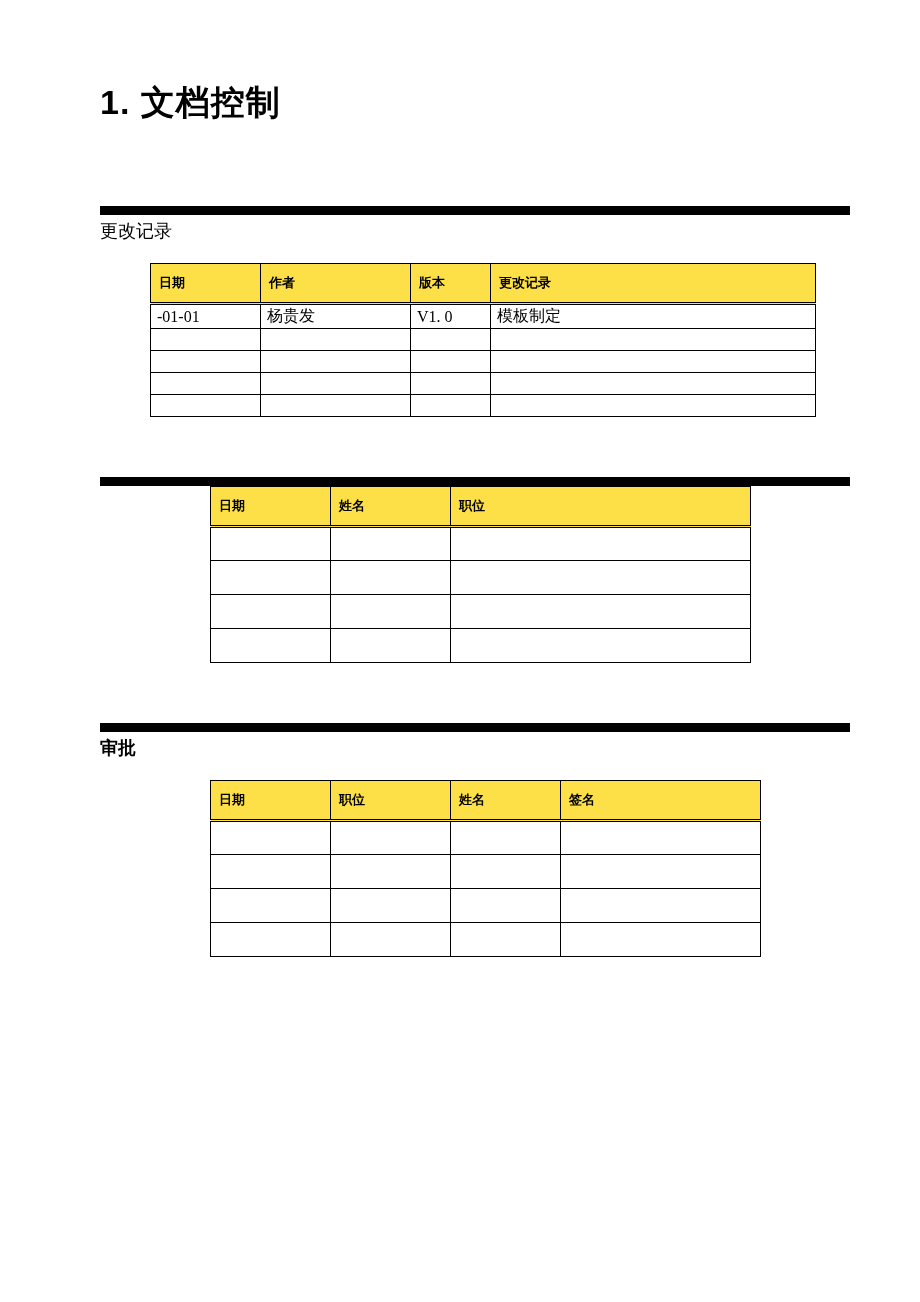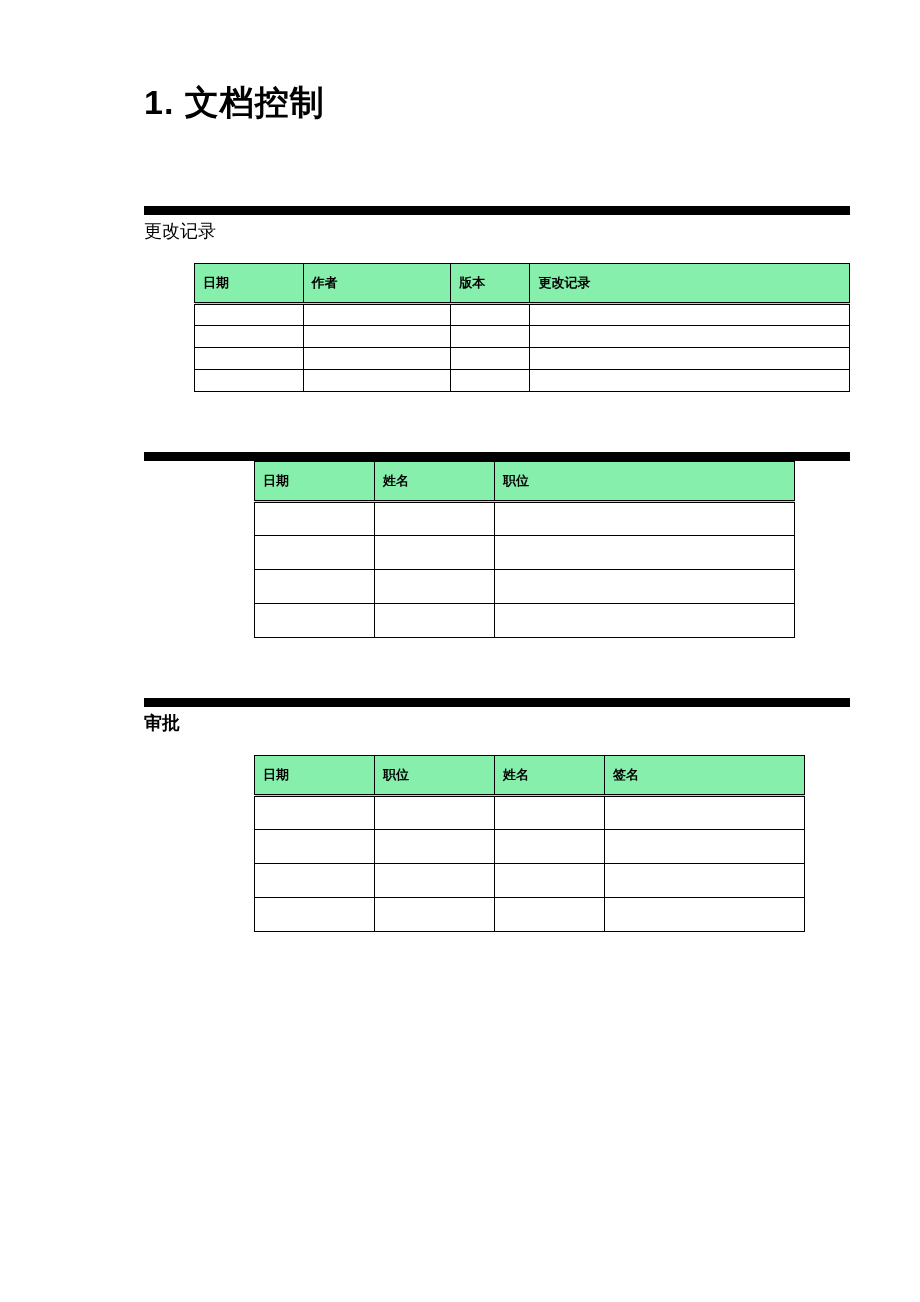--- a/index.html
+++ b/index.html
@@ -6,21 +6,20 @@
   body {
     margin: 0;
     padding: 0;
     background: #fff;
     font-family: "SimSun", "宋体", serif;
     color: #000;
     width: 920px;
   }
   .page {
     padding: 80px 70px 60px 100px;
-    margin-left: 44px;
   }
   h1.title {
     font-family: "SimHei", "黑体", sans-serif;
     font-size: 34px;
     font-weight: bold;
     margin: 0 0 80px 0;
     letter-spacing: 1px;
   }
   .thick-bar {
     height: 9px;
@@ -37,21 +36,21 @@
   }
   table.data {
     border-collapse: collapse;
     margin-left: 50px;
     margin-bottom: 60px;
   }
   table.data.indent2 {
     margin-left: 110px;
   }
   table.data th {
-    background: #86efac;
+    background: #fde047;
     font-size: 13px;
     font-weight: bold;
     text-align: left;
     padding: 10px 8px;
     border: 1px solid #000;
     font-family: "SimSun", "宋体", serif;
   }
   table.data thead tr th {
     border-bottom: 3px double #000;
   }
@@ -101,20 +100,26 @@
     <thead>
       <tr>
         <th>日期</th>
         <th>作者</th>
         <th>版本</th>
         <th>更改记录</th>
       </tr>
     </thead>
     <tbody>
       <tr>
+        <td>-01-01</td>
+        <td>杨贵发</td>
+        <td>V1. 0</td>
+        <td>模板制定</td>
+      </tr>
+      <tr>
         <td></td>
         <td></td>
         <td></td>
         <td></td>
       </tr>
       <tr>
         <td></td>
         <td></td>
         <td></td>
         <td></td>

